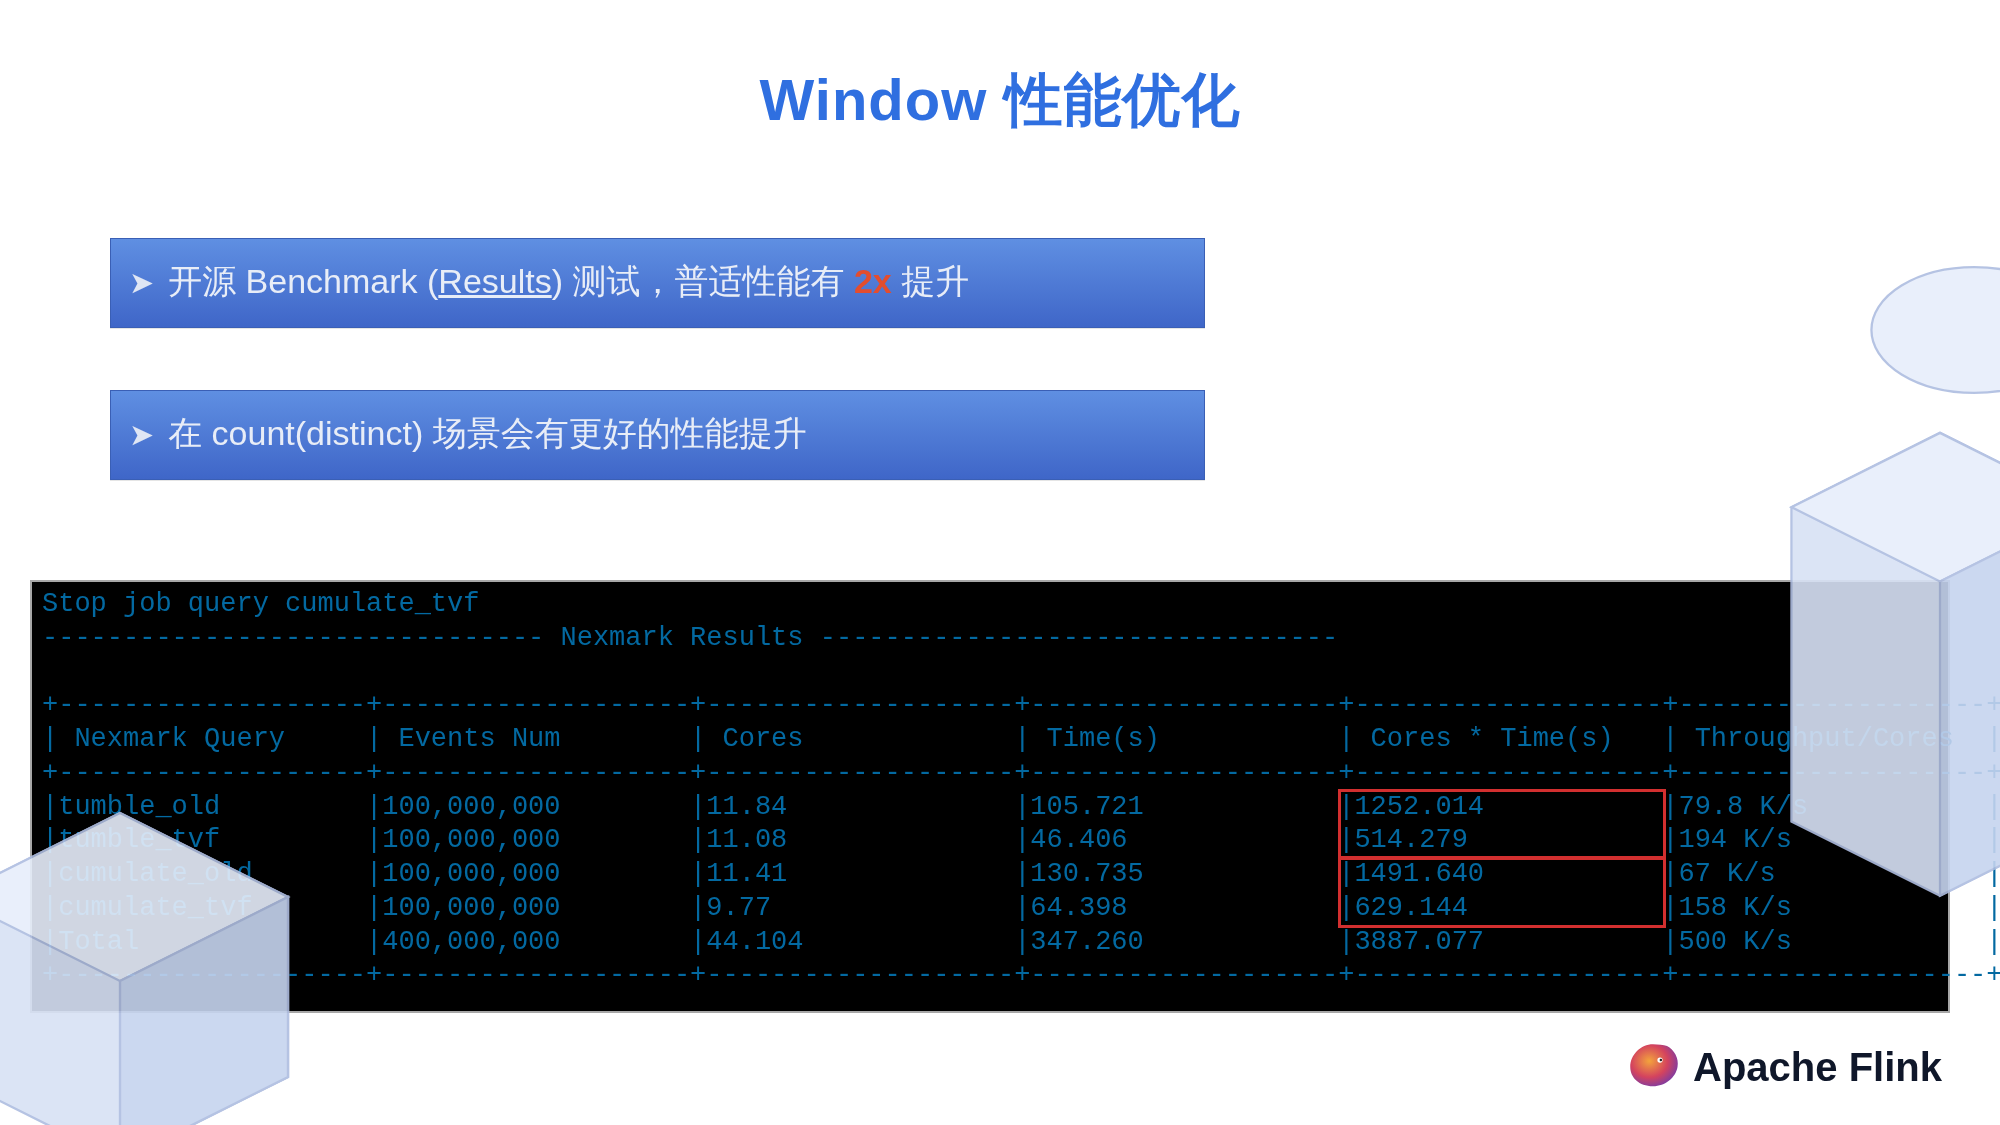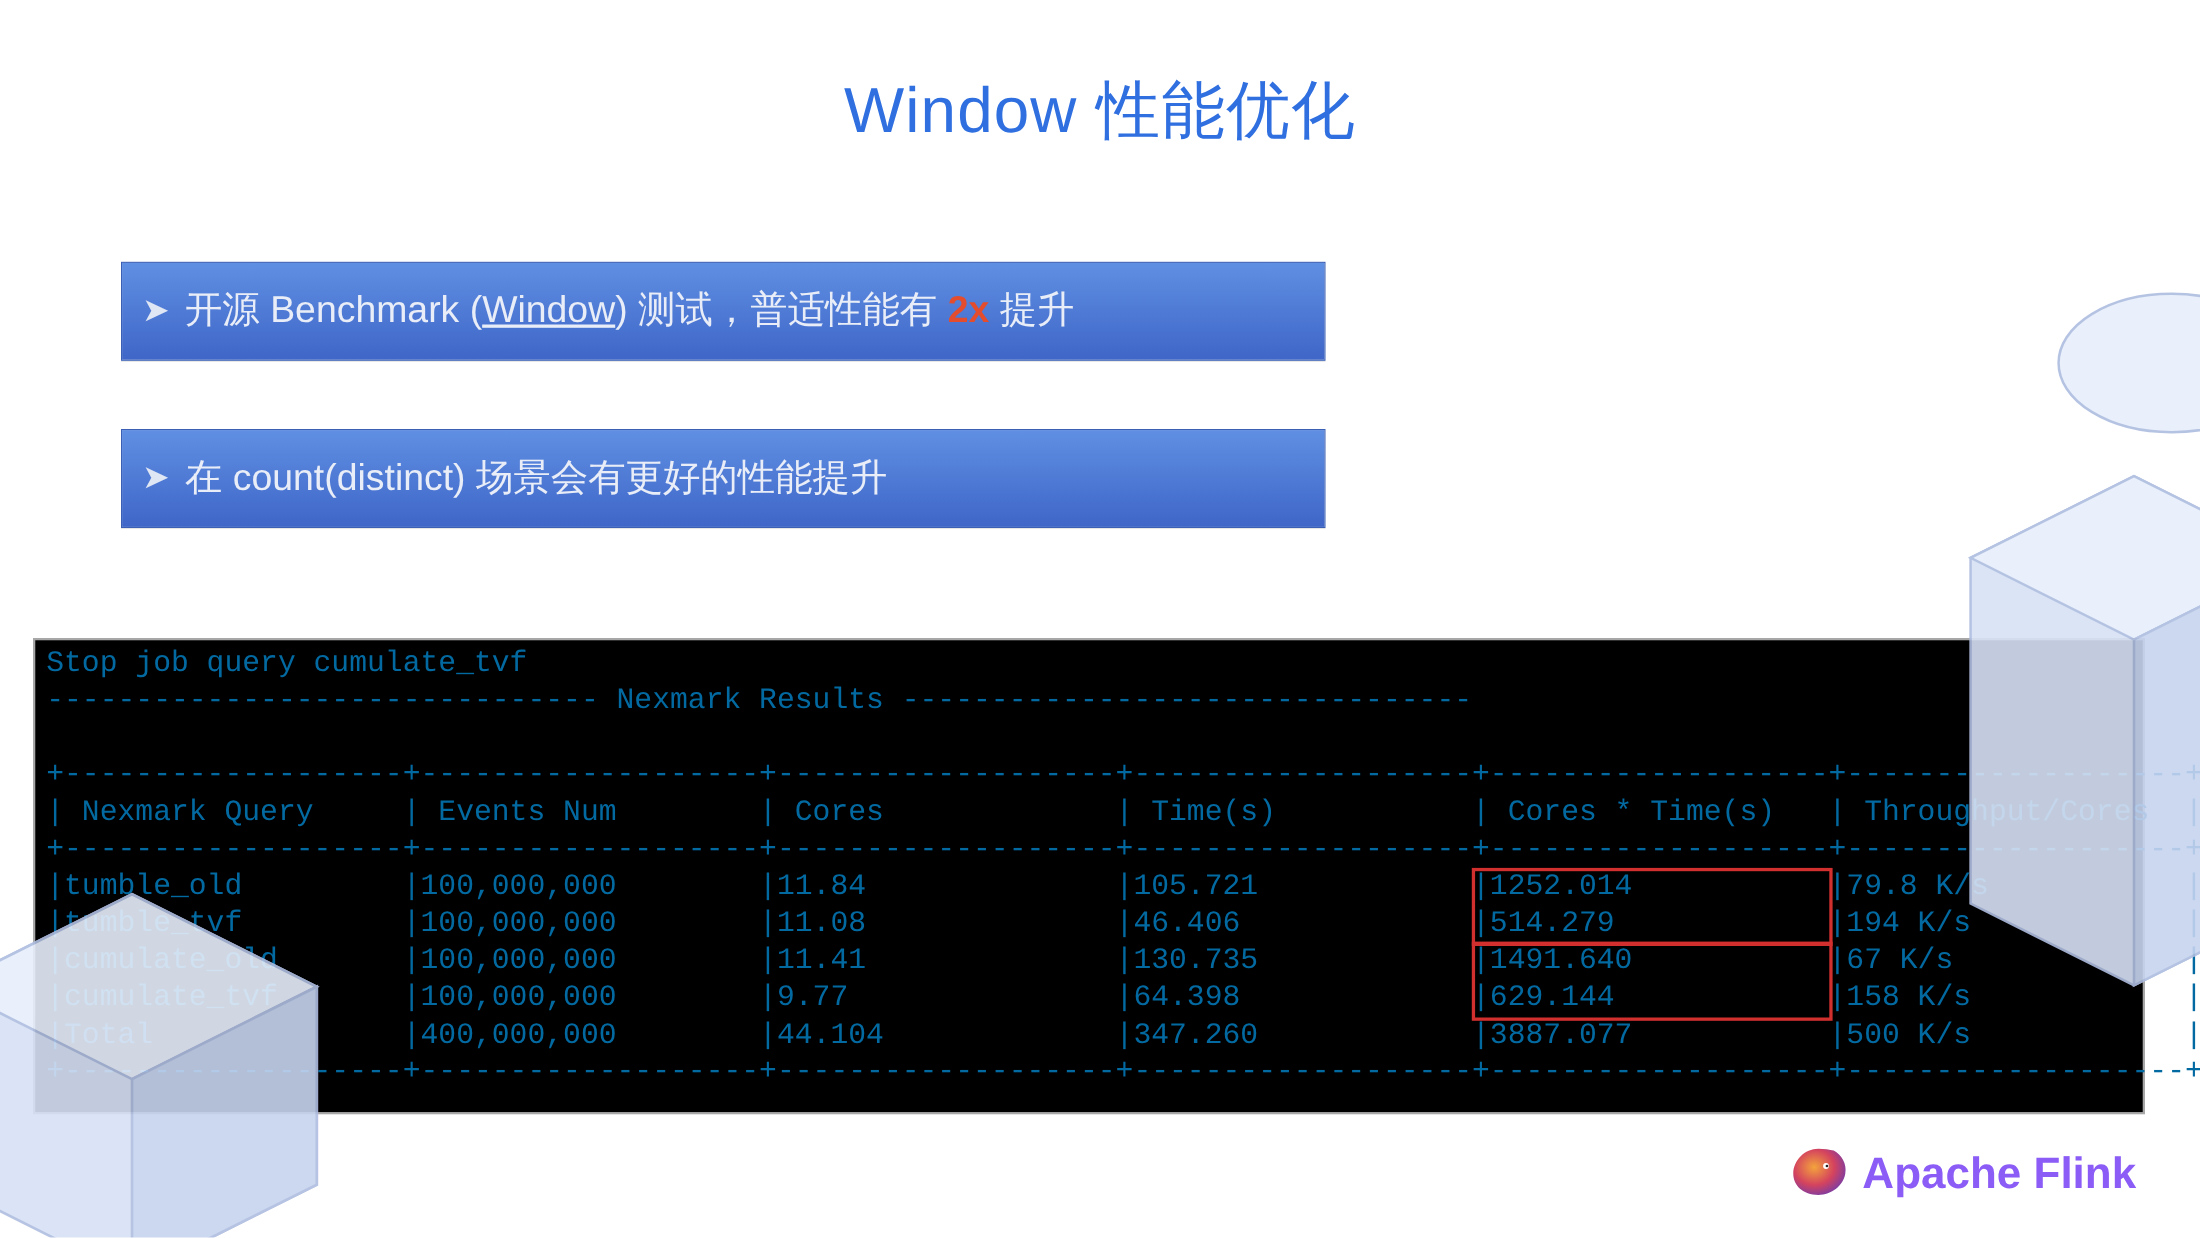--- a/index.html
+++ b/index.html
@@ -18,21 +18,21 @@
     height: 100%;
     box-sizing: border-box;
   }
   .title {
     position: absolute;
     top: 62px;
     left: 0;
     right: 0;
     text-align: center;
     font-size: 58px;
-    font-weight: 400;
+    font-weight: 700;
     color: #2f6fe0;
     letter-spacing: 1px;
   }
   .bullet-box {
     position: absolute;
     left: 110px;
     width: 1095px;
     background: linear-gradient(to bottom, #5f8fe2, #3f66c8);
     color: #e8edf7;
     font-size: 34px;
@@ -80,21 +80,21 @@
     position: absolute;
     right: 58px;
     bottom: 30px;
     display: flex;
     align-items: center;
     gap: 12px;
   }
   .logo-text {
     font-size: 40px;
     font-weight: 700;
-    color: #8b5cf6;
+    color: #0f172a;
   }
   .logo-icon {
     width: 56px;
     height: 56px;
   }
   
   .deco-left {
     position: absolute;
     left: -120px;
     bottom: -120px;
@@ -114,21 +114,21 @@
 </head>
 <body>
 
 <div class="slide">
 
   <div class="title">Window 性能优化</div>
 
   <div class="bullet-box one">
     <span class="arrow">➤</span>
     <span class="bullet-text">
-      <span>开源 Benchmark (</span><span class="underline">Window</span><span>) 测试，普适性能有 </span><span class="red">2x</span><span> 提升</span>
+      <span>开源 Benchmark (</span><span class="underline">Results</span><span>) 测试，普适性能有 </span><span class="red">2x</span><span> 提升</span>
     </span>
   </div>
 
   <div class="bullet-box two">
     <span class="arrow">➤</span>
     <span class="bullet-text">在 count(distinct) 场景会有更好的性能提升</span>
   </div>
 
   <div class="terminal-wrap">
     <div class="terminal" id="terminal">Stop job query cumulate_tvf

